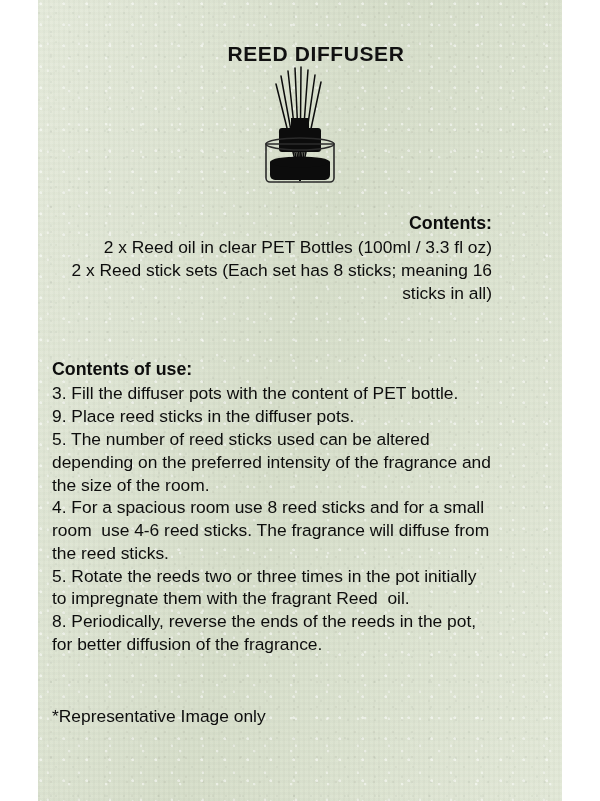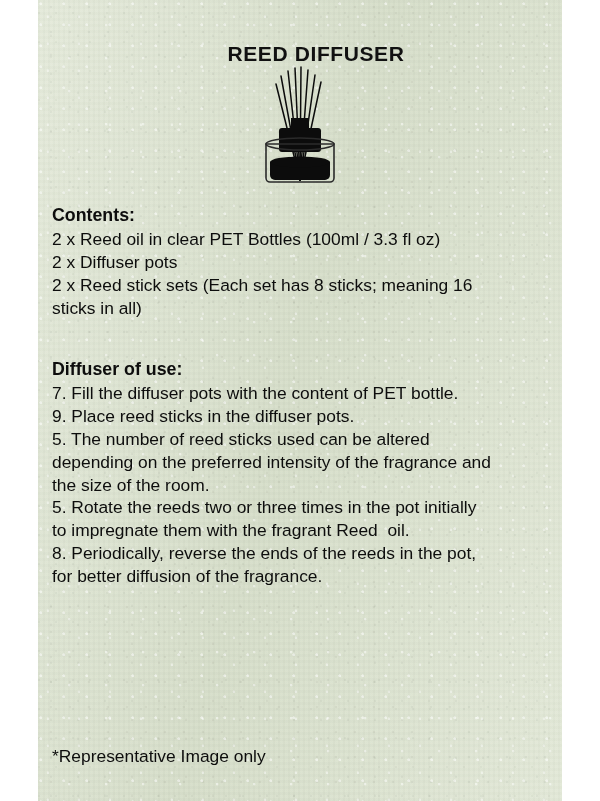--- a/index.html
+++ b/index.html
@@ -85,23 +85,23 @@
 
   
   .body-text {
     position: absolute;
     left: 52px;
     width: 440px;
     color: #0d0d0d;
     font-size: 17.4px;
     line-height: 1.31;
   }
-  #contents-block { top: 204px; }
+  #contents-block { top: 212px; text-align: right; }
   #directions-block { top: 358px; }
-  #footnote-block { top: 745px; }
+  #footnote-block { top: 705px; }
 
   .heading {
     font-weight: bold;
     font-size: 17.8px;
     margin-bottom: 1px;
     color: #0d0d0d;
   }
   .line {
     white-space: pre-wrap;
   }
@@ -143,29 +143,29 @@
         <ellipse cx="75" cy="82" rx="34" ry="6" fill="none" stroke="#2b2b2b" stroke-width="1.6"></ellipse>
 
         <path d="M45 100 h60 v13 a5 5 0 0 1 -5 5 h-50 a5 5 0 0 1 -5 -5 z" fill="#0c0c0c"></path>
         <ellipse cx="75" cy="100" rx="30" ry="5.5" fill="#0c0c0c"></ellipse>
       </svg>
     </div>
 
     <div class="body-text" id="contents-block">
       <div class="heading">Contents:</div>
       <div class="line">2 x Reed oil in clear PET Bottles (100ml / 3.3 fl oz)</div>
-      <div class="line">2 x Diffuser pots</div>
       <div class="line">2 x Reed stick sets (Each set has 8 sticks; meaning 16 sticks in all)</div>
     </div>
 
     <div class="body-text" id="directions-block">
-      <div class="heading">Diffuser of use:</div>
-      <div class="line">7. Fill the diffuser pots with the content of PET bottle.</div>
+      <div class="heading">Contents of use:</div>
+      <div class="line">3. Fill the diffuser pots with the content of PET bottle.</div>
       <div class="line">9. Place reed sticks in the diffuser pots.</div>
       <div class="line">5. The number of reed sticks used can be altered depending on the preferred intensity of the fragrance and the size of the room.</div>
+      <div class="line">4. For a spacious room use 8 reed sticks and for a small room  use 4-6 reed sticks. The fragrance will diffuse from the reed sticks.</div>
       <div class="line">5. Rotate the reeds two or three times in the pot initially to impregnate them with the fragrant Reed  oil.</div>
       <div class="line">8. Periodically, reverse the ends of the reeds in the pot, for better diffusion of the fragrance.</div>
     </div>
 
     <div class="body-text" id="footnote-block">
       <div class="footnote">*Representative Image only</div>
     </div>
 
   </div>
 </div>

